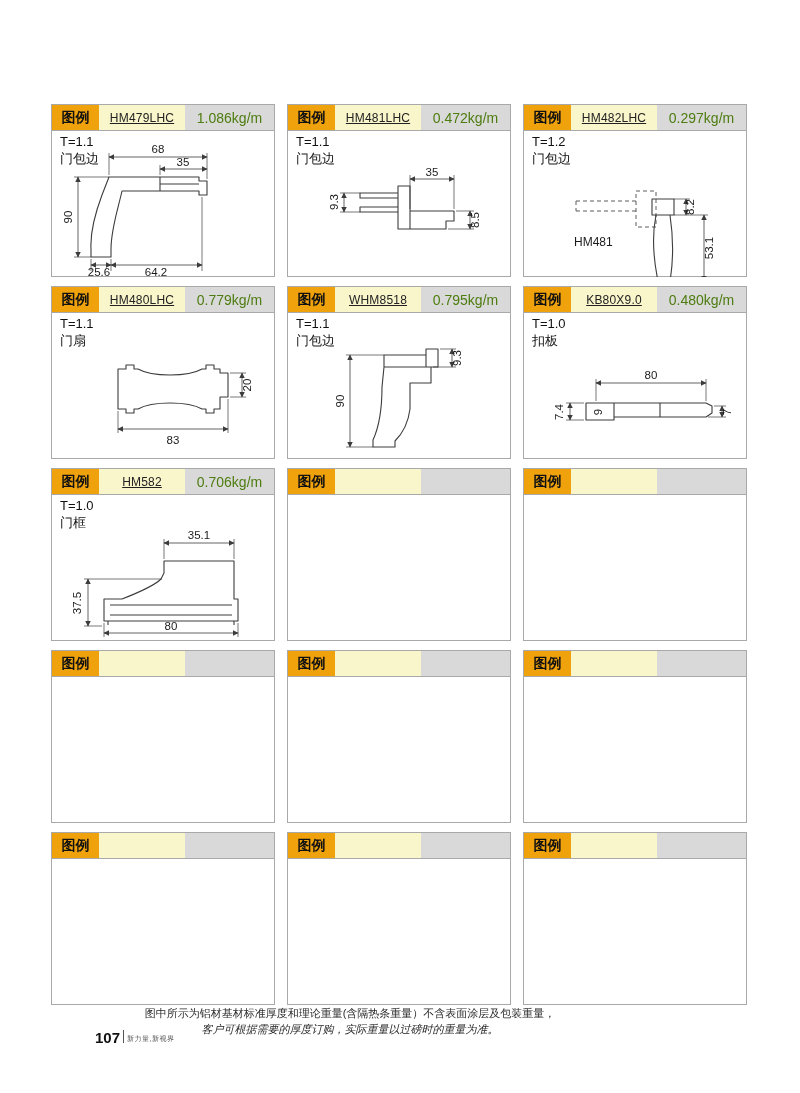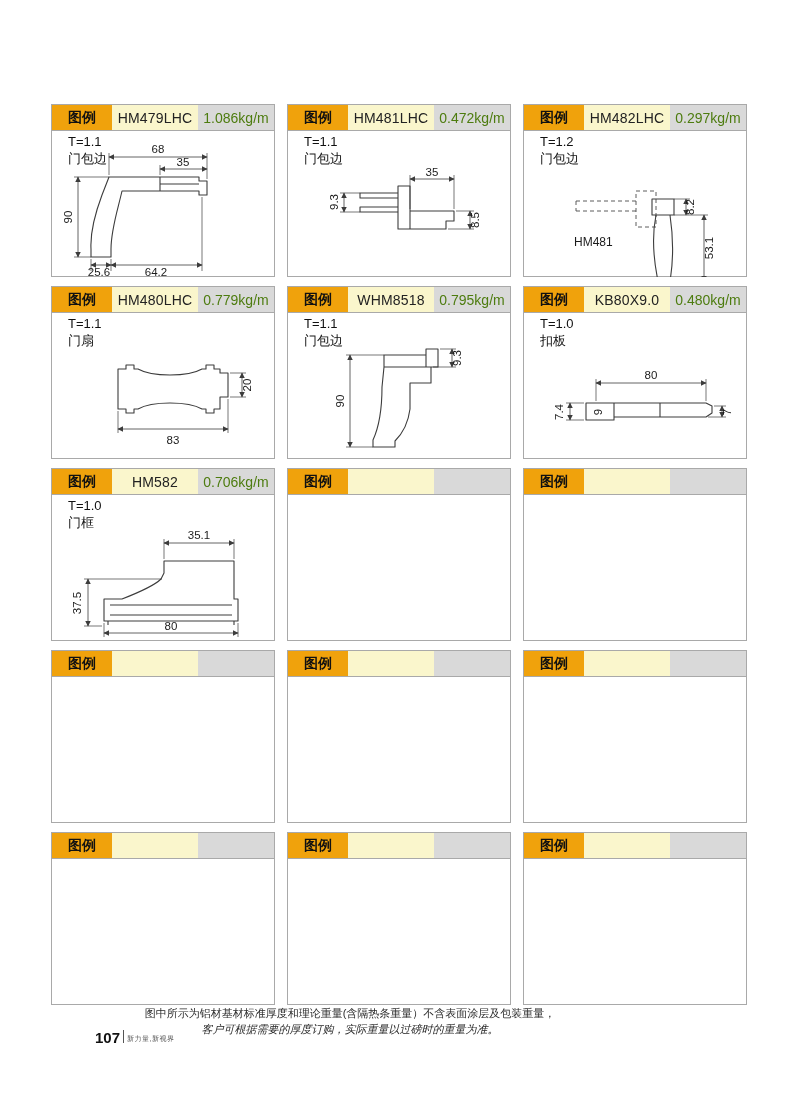--- a/index.html
+++ b/index.html
@@ -10,34 +10,34 @@
   .grid {
     position:absolute; left:51px; top:104px; width:696px;
     display:grid;
     grid-template-columns:repeat(3,224px);
     grid-template-rows:repeat(5,173px);
     column-gap:12px; row-gap:9px;
   }
   .cell { border:1px solid #a9a9a9; background:#ffffff; display:flex; flex-direction:column; }
   .cell-header { display:flex; height:26px; flex:0 0 26px; border-bottom:1px solid #a9a9a9; }
   .hdr-legend {
-    width:60px; background:#F0A20C; color:#111;
+    width:47px; background:#F0A20C; color:#111;
     font-size:14px; font-weight:bold;
     display:flex; align-items:center; justify-content:center;
   }
   .hdr-model {
-    width:86px; background:#FAF6CC; color:#222; font-size:14px;
-    display:flex; align-items:center; justify-content:center; letter-spacing:0.2px;
+    width:86px; background:#FAF6CC; color:#222; font-size:12px;
+    display:flex; align-items:center; justify-content:center; letter-spacing:0.2px;text-decoration:underline;
   }
   .hdr-weight {
     flex:1; background:#D9D9D9; color:#4d7c0f; font-size:14px;
     display:flex; align-items:center; justify-content:center;
   }
   .cell-body { position:relative; flex:1; background:#fff; }
-  .spec { position:absolute; left:16px; top:3px; font-size:13px; line-height:1.3; color:#111; z-index:2; }
+  .spec { position:absolute; left:8px; top:3px; font-size:13px; line-height:1.3; color:#111; z-index:2; }
   .spec div { white-space:nowrap; }
   .drawing { position:absolute; left:0; top:0; width:222px; height:146px; }
 
   
   .pro  { fill:none; stroke:#3c3c3c; stroke-width:1.1; stroke-linejoin:round; }
   .dash { fill:none; stroke:#4a4a4a; stroke-width:0.9; stroke-dasharray:4 3; }
   .dim  { fill:none; stroke:#3c3c3c; stroke-width:0.8; }
   .ext  { fill:none; stroke:#3c3c3c; stroke-width:0.7; }
   svg text { font-family:"Liberation Sans","DejaVu Sans",sans-serif; font-size:11.5px; fill:#1b1b1b; }
 

